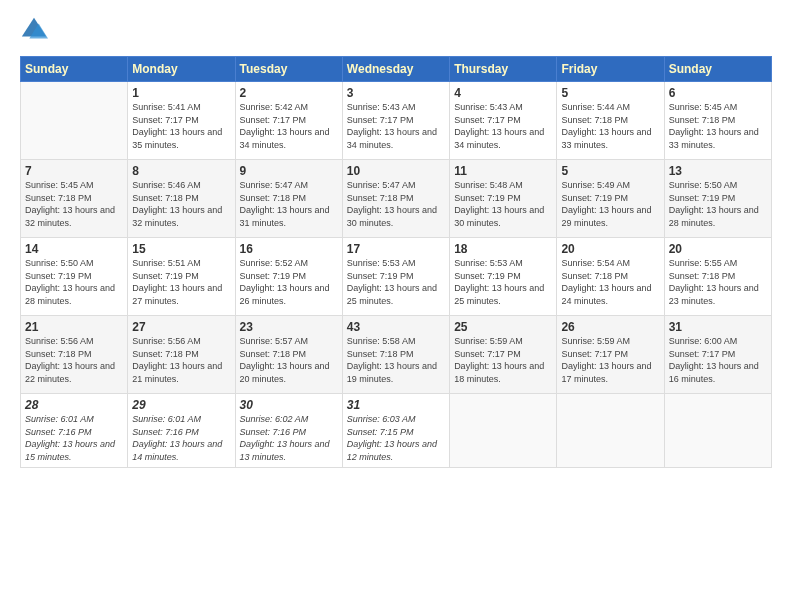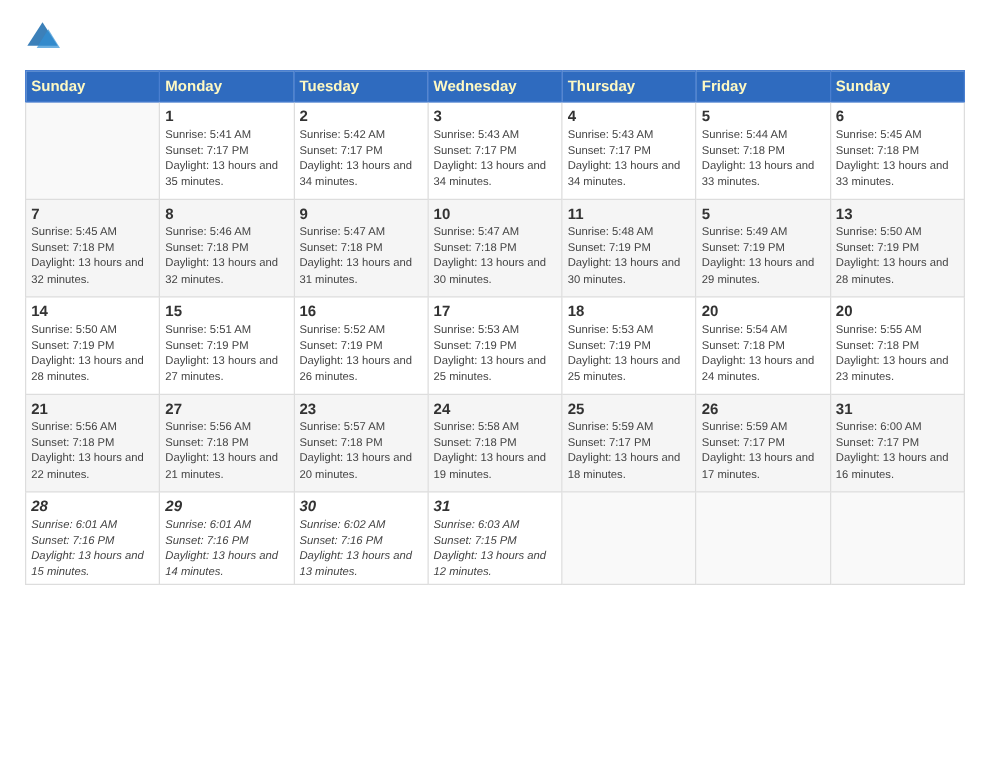--- a/index.html
+++ b/index.html
@@ -155,21 +155,21 @@
           <td><span class="day-num">16</span><span class="day-info">Sunrise: 5:52 AM<br>Sunset: 7:19 PM<br>Daylight: 13 hours and 26 minutes.</span></td>
           <td><span class="day-num">17</span><span class="day-info">Sunrise: 5:53 AM<br>Sunset: 7:19 PM<br>Daylight: 13 hours and 25 minutes.</span></td>
           <td><span class="day-num">18</span><span class="day-info">Sunrise: 5:53 AM<br>Sunset: 7:19 PM<br>Daylight: 13 hours and 25 minutes.</span></td>
           <td><span class="day-num">20</span><span class="day-info">Sunrise: 5:54 AM<br>Sunset: 7:18 PM<br>Daylight: 13 hours and 24 minutes.</span></td>
           <td><span class="day-num">20</span><span class="day-info">Sunrise: 5:55 AM<br>Sunset: 7:18 PM<br>Daylight: 13 hours and 23 minutes.</span></td>
         </tr>
         <tr>
           <td><span class="day-num">21</span><span class="day-info">Sunrise: 5:56 AM<br>Sunset: 7:18 PM<br>Daylight: 13 hours and 22 minutes.</span></td>
           <td><span class="day-num">27</span><span class="day-info">Sunrise: 5:56 AM<br>Sunset: 7:18 PM<br>Daylight: 13 hours and 21 minutes.</span></td>
           <td><span class="day-num">23</span><span class="day-info">Sunrise: 5:57 AM<br>Sunset: 7:18 PM<br>Daylight: 13 hours and 20 minutes.</span></td>
-          <td><span class="day-num">24</span><span class="day-info">Sunrise: 5:58 AM<br>Sunset: 7:18 PM<br>Daylight: 13 hours and 19 minutes.</span></td>
+          <td><span class="day-num">43</span><span class="day-info">Sunrise: 5:58 AM<br>Sunset: 7:18 PM<br>Daylight: 13 hours and 19 minutes.</span></td>
           <td><span class="day-num">25</span><span class="day-info">Sunrise: 5:59 AM<br>Sunset: 7:17 PM<br>Daylight: 13 hours and 18 minutes.</span></td>
           <td><span class="day-num">26</span><span class="day-info">Sunrise: 5:59 AM<br>Sunset: 7:17 PM<br>Daylight: 13 hours and 17 minutes.</span></td>
           <td><span class="day-num">31</span><span class="day-info">Sunrise: 6:00 AM<br>Sunset: 7:17 PM<br>Daylight: 13 hours and 16 minutes.</span></td>
         </tr>
         <tr>
           <td><span class="day-num">28</span><span class="day-info">Sunrise: 6:01 AM<br>Sunset: 7:16 PM<br>Daylight: 13 hours and 15 minutes.</span></td>
           <td><span class="day-num">29</span><span class="day-info">Sunrise: 6:01 AM<br>Sunset: 7:16 PM<br>Daylight: 13 hours and 14 minutes.</span></td>
           <td><span class="day-num">30</span><span class="day-info">Sunrise: 6:02 AM<br>Sunset: 7:16 PM<br>Daylight: 13 hours and 13 minutes.</span></td>
           <td><span class="day-num">31</span><span class="day-info">Sunrise: 6:03 AM<br>Sunset: 7:15 PM<br>Daylight: 13 hours and 12 minutes.</span></td>
           <td class="empty"></td>

